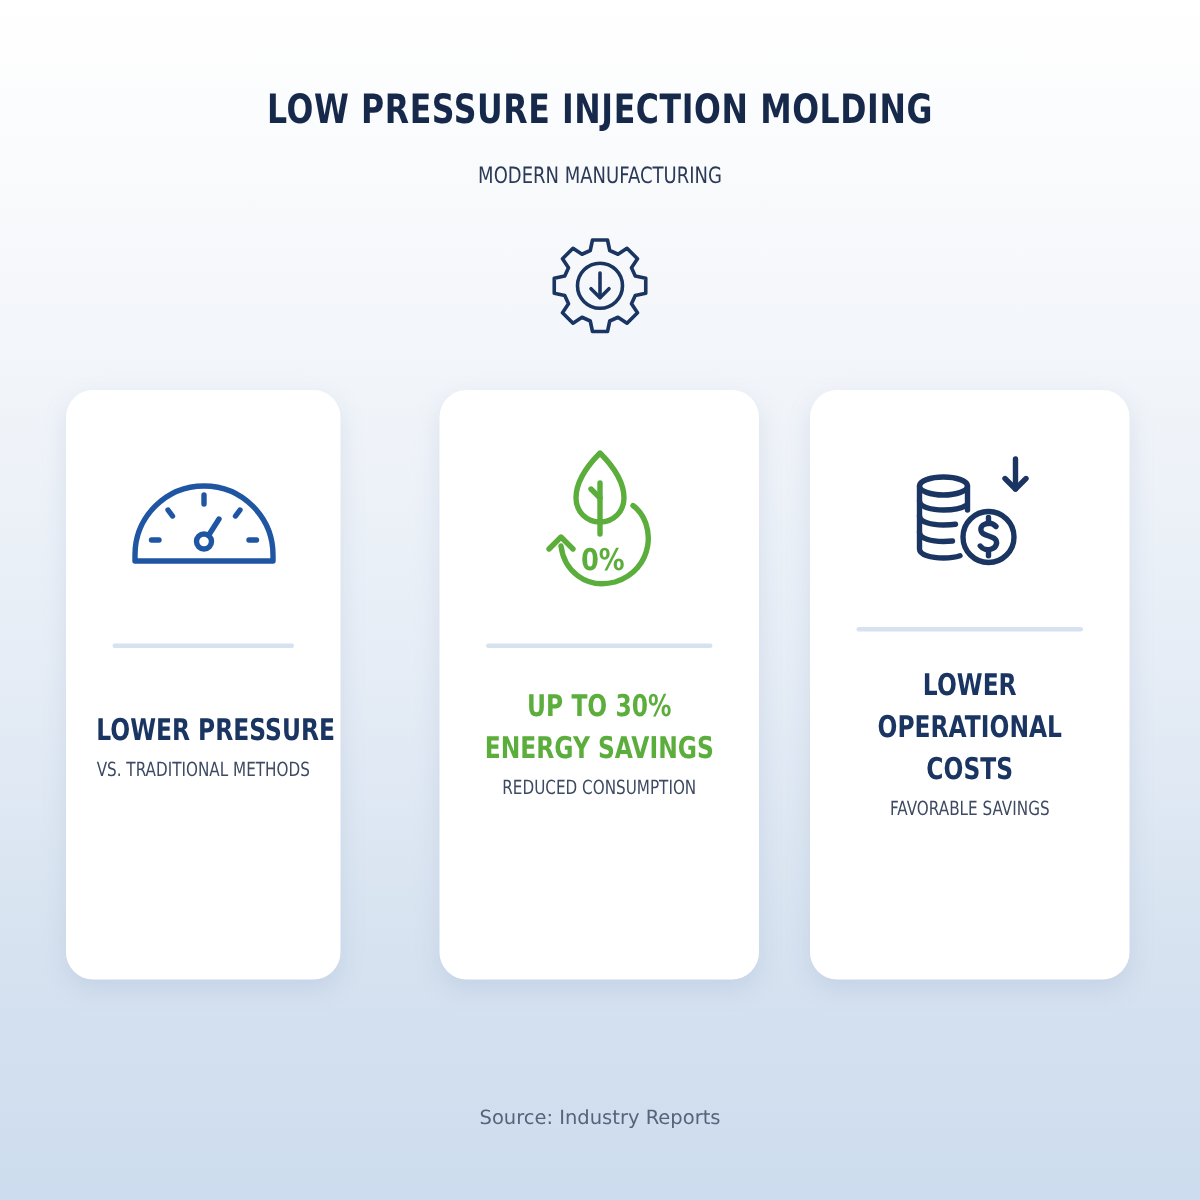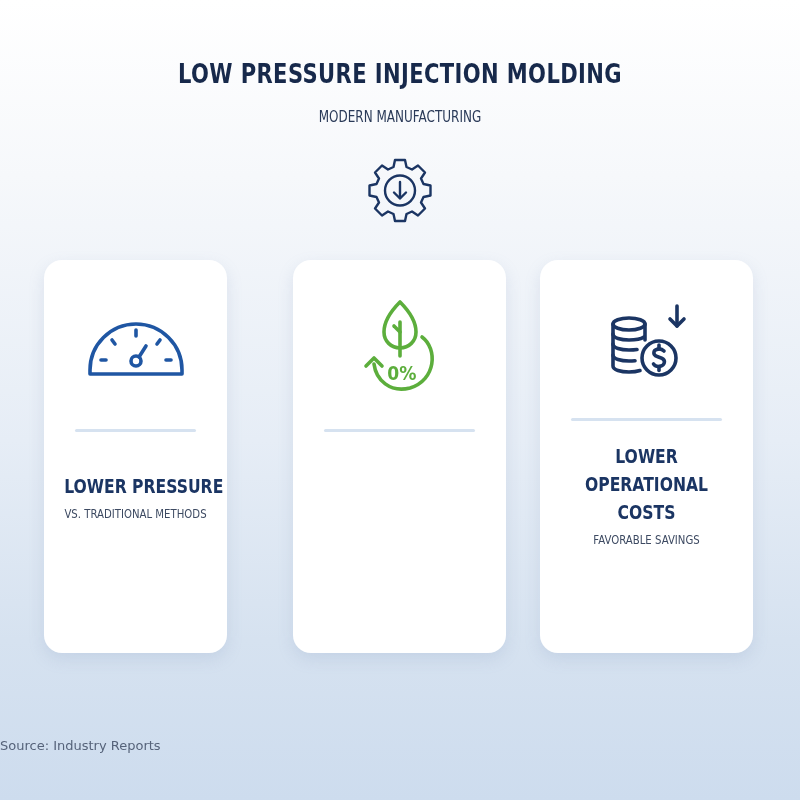--- a/index.html
+++ b/index.html
@@ -67,20 +67,21 @@
       font-size: 13px;
       color: #3d4a62;
       display: block;
       margin-top: 6px;
       transform: scaleX(0.78);
       transform-origin: center;
       white-space: nowrap;
     }
     .source {
       position: absolute; left: 0; top: 738px; width: 800px;
+      text-align: center;
       font-family: "DejaVu Sans", sans-serif;
       font-size: 13px;
       color: #56637a;
     }
   </style>
 </head>
 <body>
 
 <div class="title">LOW PRESSURE INJECTION MOLDING</div>
 <div class="subtitle">MODERN MANUFACTURING</div>
@@ -119,20 +120,25 @@
     <svg width="96" height="100" viewBox="0 0 96 100" fill="none" stroke="#5cae3c" stroke-width="3.6" stroke-linecap="round" stroke-linejoin="round">
       <path d="M48 8 C36 20 32 30 32 38 C32 47 39 54 48 54 C57 54 64 47 64 38 C64 30 60 20 48 8 Z"></path>
       <line x1="48" y1="28" x2="48" y2="62"></line>
       <line x1="48" y1="38" x2="42" y2="32"></line>
       <path d="M70 43 C86 55 84 86 58 94 C38 99 24 86 22 70"></path>
       <polyline points="14,72 22,64 30,72"></polyline>
       <text x="50" y="86" text-anchor="middle" font-family="DejaVu Sans, sans-serif" font-weight="bold" font-size="20" fill="#5cae3c" stroke="none" transform="scale(0.86,1) translate(8,0)">0%</text>
     </svg>
   </div>
   <div class="divider"></div>
+  <div class="card-text" style="top:196px;">
+    <span class="headline green">UP TO 30%</span>
+    <span class="headline green">ENERGY SAVINGS</span>
+    <span class="sub">REDUCED CONSUMPTION</span>
+  </div>
 </div>
 
 <div class="card card-3">
   <div class="card-icon" style="top:40px;">
     <svg width="100" height="80" viewBox="0 0 100 80" fill="none" stroke="#1b3563" stroke-width="3.6" stroke-linecap="round" stroke-linejoin="round">
       <ellipse cx="32" cy="24" rx="16" ry="6"></ellipse>
       <path d="M16 24 L16 66 C16 70 24 72 32 72 C36 72 40 71.5 43 70.5"></path>
       <path d="M48 24 L48 40"></path>
       <path d="M16 34 C16 38 24 40 32 40 C38 40 44 39 47 37"></path>
       <path d="M16 44 C16 48 24 50 32 50 C35 50 38 49.8 40 49.5"></path>

